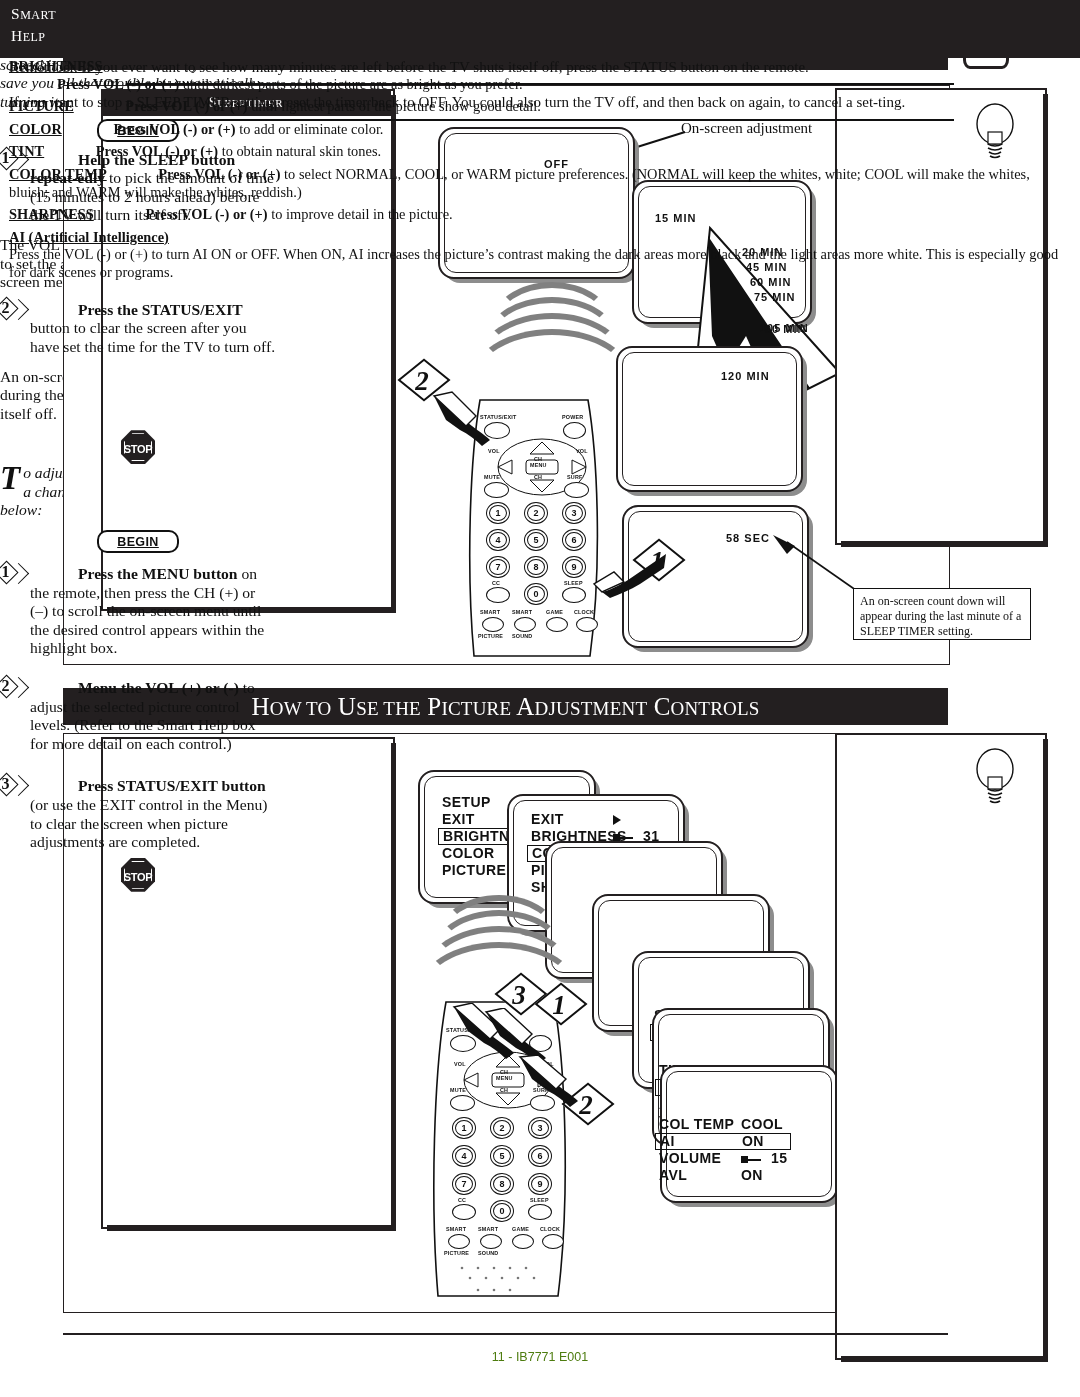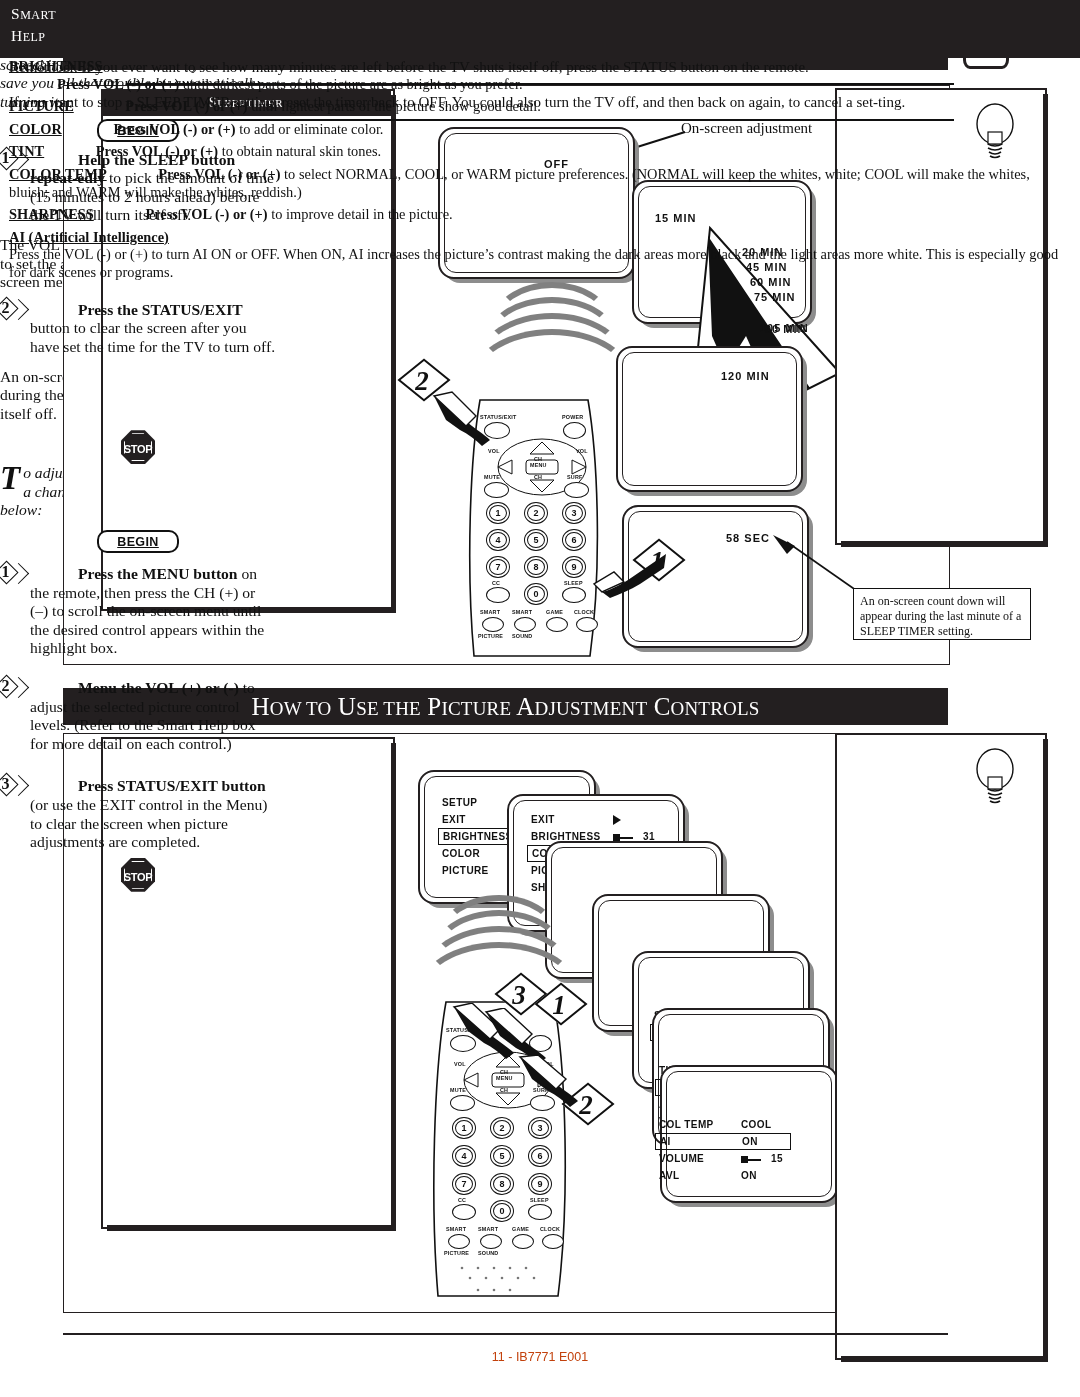--- a/index.html
+++ b/index.html
@@ -80,21 +80,21 @@
   
   .tv{position:absolute;border:2.4px solid #231f20;border-radius:16px;background:#fff;}
   .tv .inner{position:absolute;inset:4px;border:1.4px solid #231f20;border-radius:12px;}
   .tvshadow{position:absolute;background:#8d8d8d;border-radius:16px;}
 
   .osd{position:absolute;font-family:"Liberation Sans",sans-serif;font-weight:bold;
        font-size:11px;letter-spacing:1px;}
 
   
   .menu{position:absolute;font-family:"Liberation Sans",sans-serif;font-weight:bold;
-        font-size:10px;letter-spacing:.4px;}
+        font-size:14px;letter-spacing:.4px;}
   .mrow{position:relative;height:17px;line-height:17px;white-space:nowrap;}
   .mrow .lbl{position:absolute;left:4px;top:0;}
   .mrow .val{position:absolute;top:0;}
   .mrow.hl{border:1.3px solid #111;height:15px;line-height:15px;}
   .slider{display:inline-block;position:relative;width:30px;height:10px;vertical-align:middle;}
   .slider .sq{position:absolute;left:0;top:2px;width:7px;height:7px;background:#111;}
   .slider .ln{position:absolute;left:6px;top:5px;width:14px;height:1.6px;background:#111;}
   .slider.plus .pv{position:absolute;left:2px;top:0;width:1.8px;height:10px;background:#111;}
   .arrow-r{display:inline-block;width:0;height:0;border-left:8px solid #111;
            border-top:5px solid transparent;border-bottom:5px solid transparent;
@@ -113,21 +113,21 @@
   
   .bigdiamond{position:absolute;width:52px;height:40px;}
   .bigdiamond .d{position:absolute;left:4px;top:2px;width:30px;height:30px;
      border:2px solid #111;transform:rotate(45deg) skew(-6deg,-6deg);background:#fff;}
   .bigdiamond .n{position:absolute;left:0;top:5px;width:38px;text-align:center;
      font-family:"Liberation Serif",serif;font-weight:bold;font-size:27px;font-style:italic;}
 
   
   .footrule{position:absolute;background:#231f20;height:1.5px;}
   .footer{position:absolute;width:100%;text-align:center;
-          font-family:"Liberation Sans",sans-serif;font-size:12.5px;color:#c2410c;}
+          font-family:"Liberation Sans",sans-serif;font-size:12.5px;color:#4d7c0f;}
 
   
   .remote{position:absolute;}
   .rlabel{position:absolute;font-family:"Liberation Sans",sans-serif;font-weight:bold;
           font-size:5.4px;letter-spacing:.2px;color:#111;}
   .rkey{position:absolute;border:1.2px solid #111;border-radius:50%;background:#fff;}
   .rnum{position:absolute;border:1.4px solid #111;border-radius:50%;background:#fff;
         text-align:center;font-family:"Liberation Sans",sans-serif;font-size:9px;font-weight:bold;}
   .rnum i{position:absolute;inset:2px;border:1px solid #111;border-radius:50%;
           font-style:normal;line-height:14px;}

